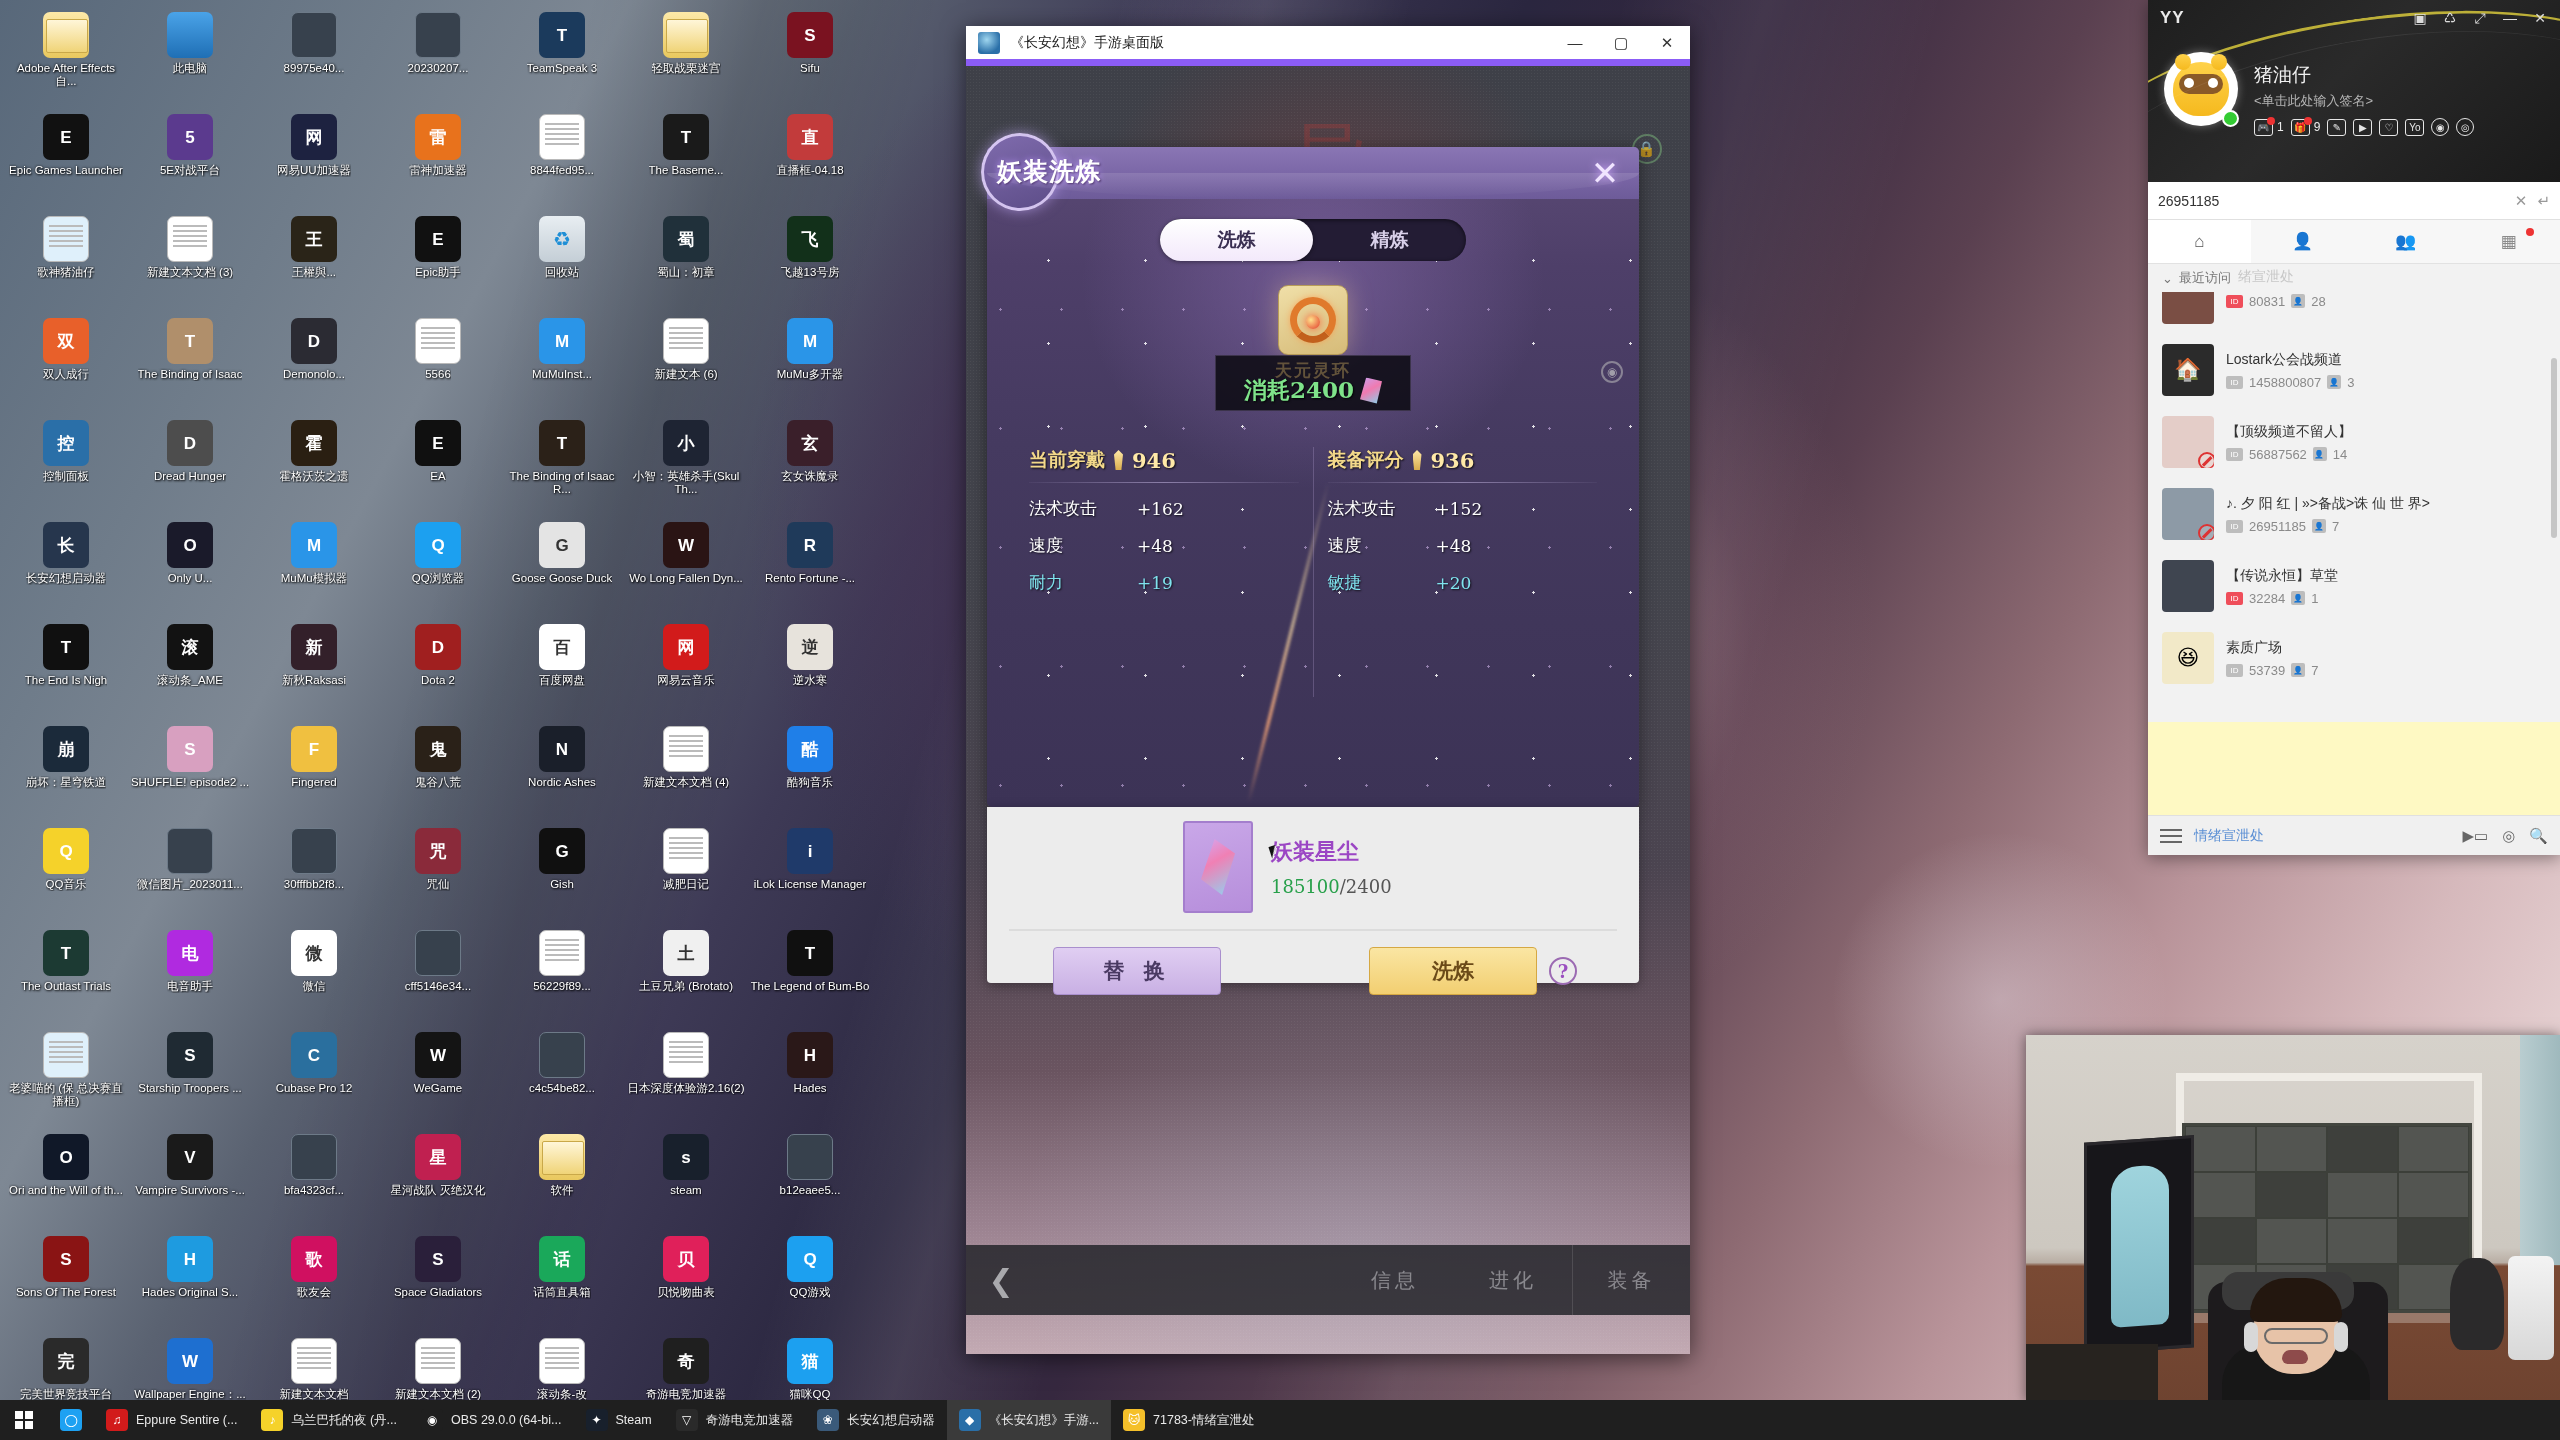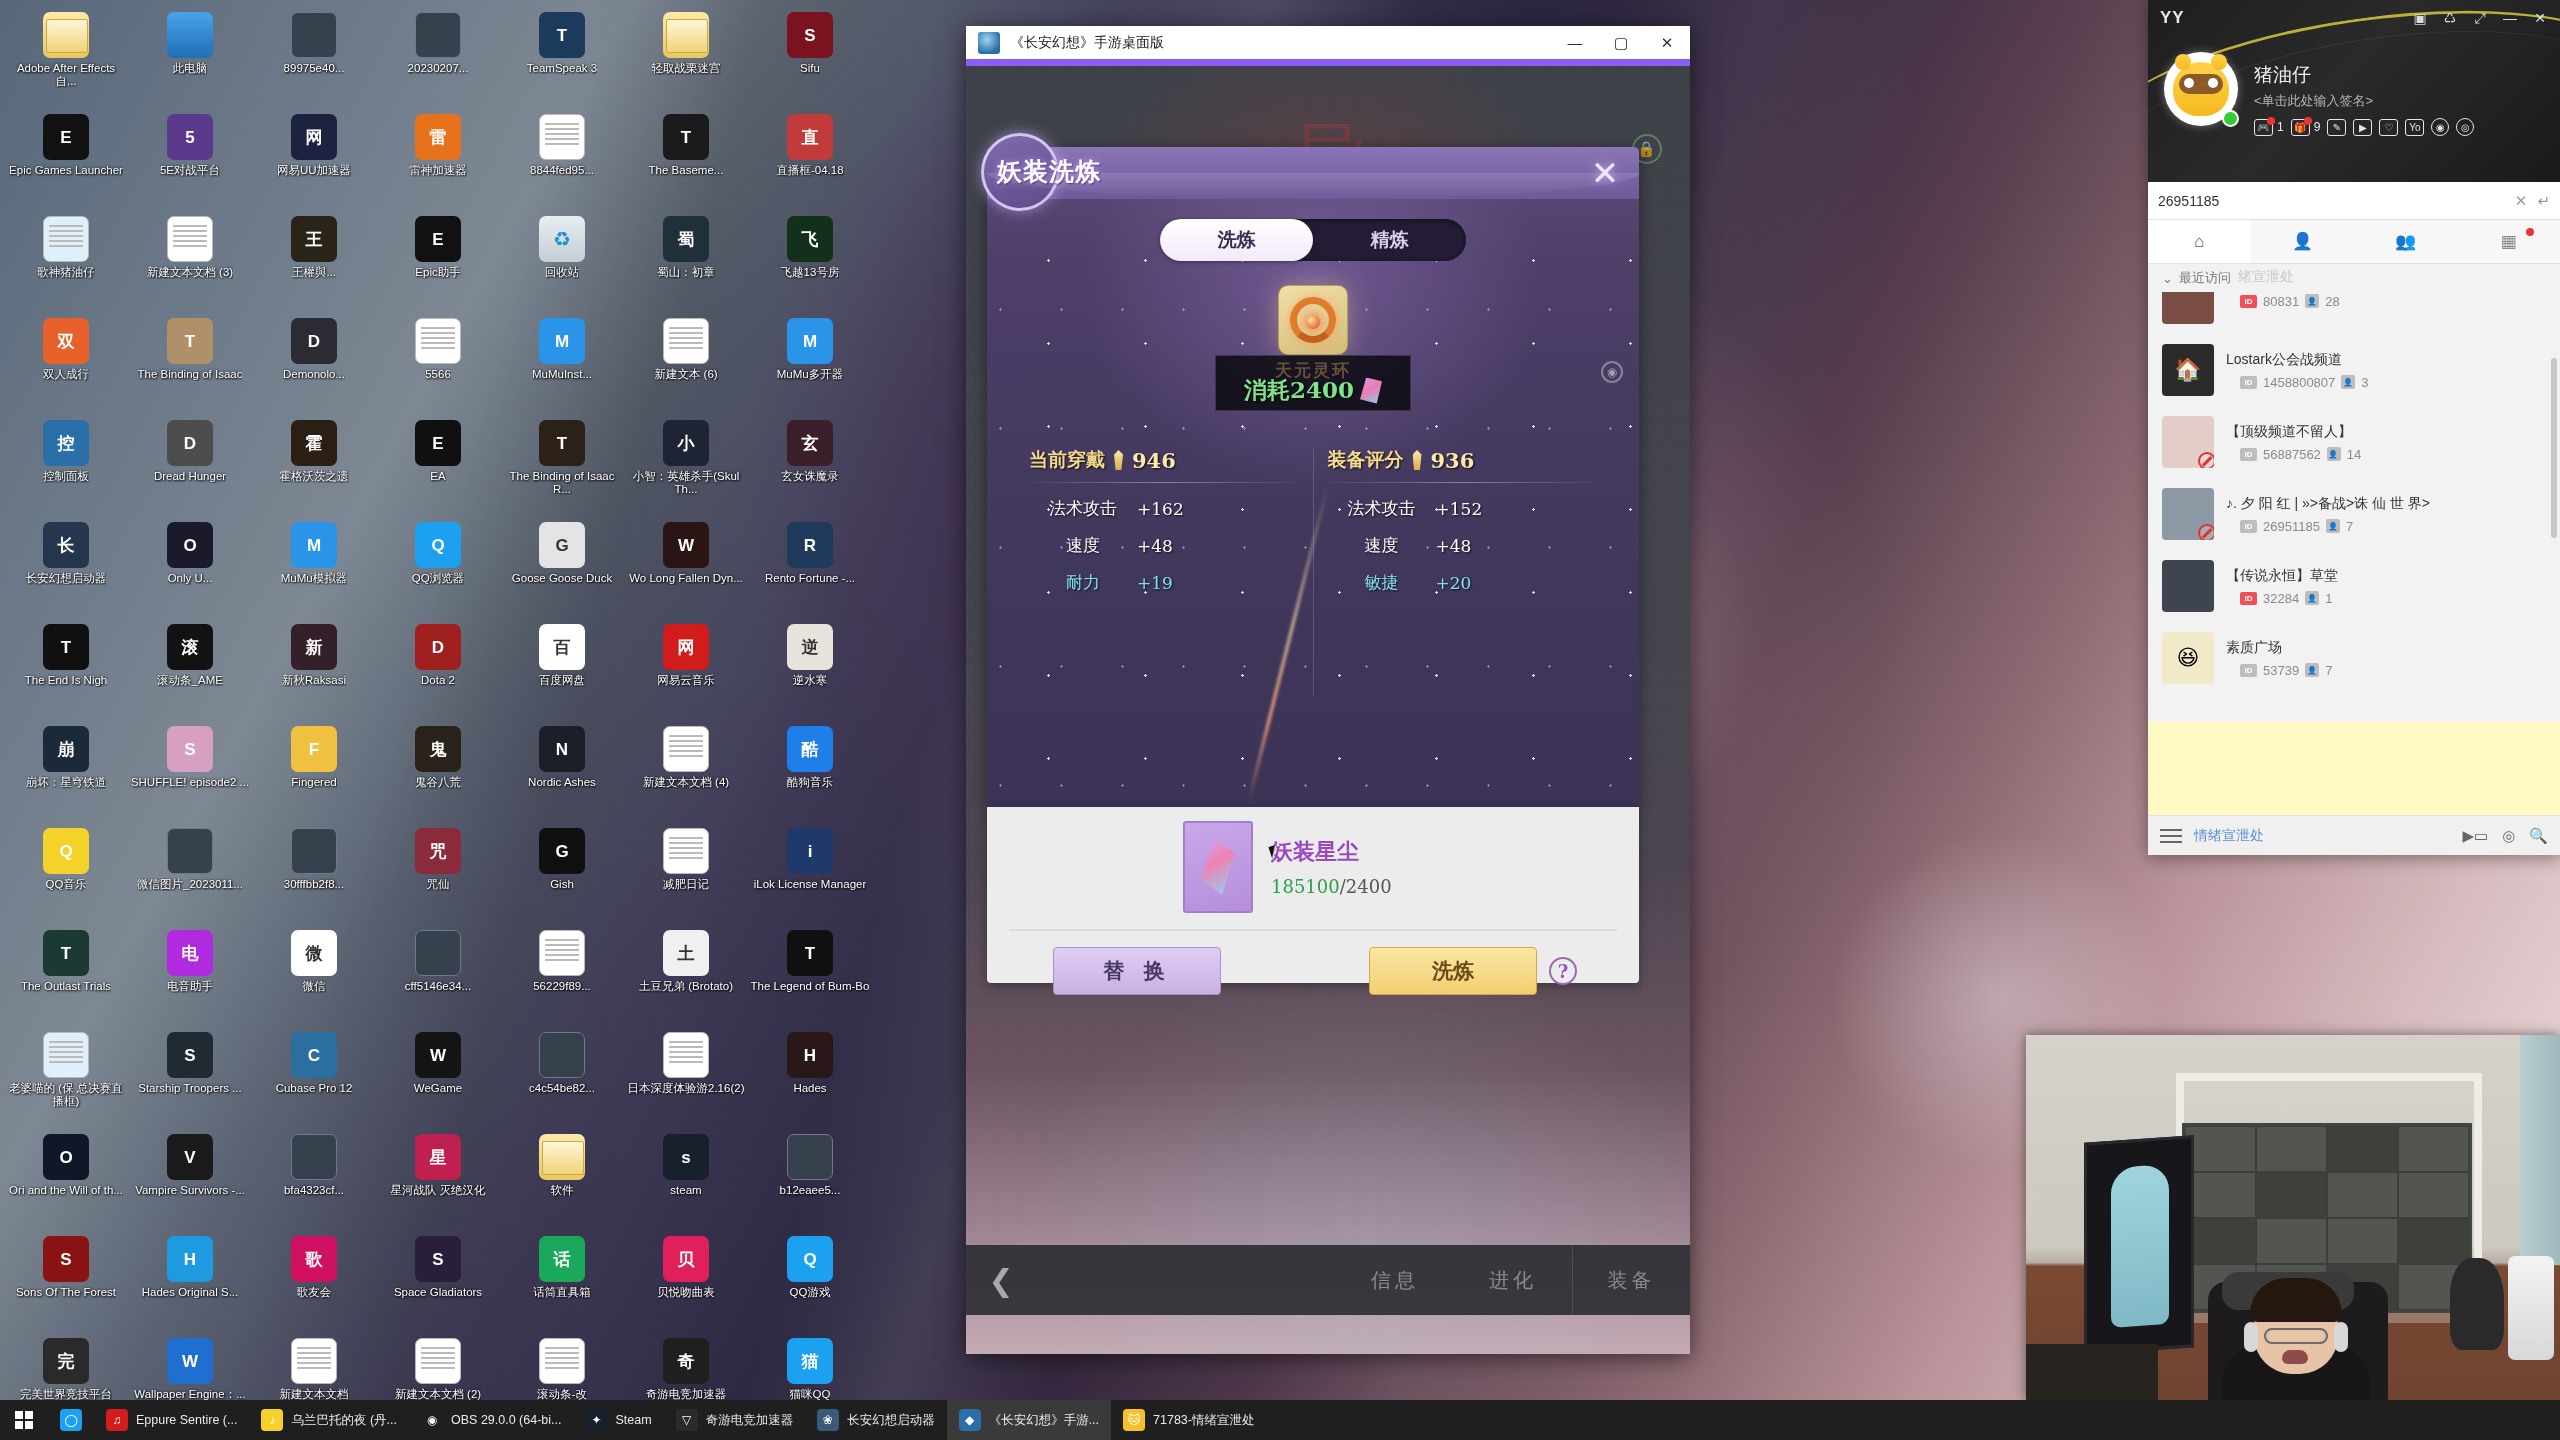--- a/index.html
+++ b/index.html
@@ -277,21 +277,21 @@
     width: 22px; height: 26px;
     background: linear-gradient(150deg, #c9a0f0 0%, #f07ab0 45%, #7fd8f0 100%);
     clip-path: polygon(28% 0%, 100% 14%, 76% 100%, 0% 84%);
     box-shadow: 0 0 7px rgba(220,160,255,0.7);
   }
 
   
   #stats-compare {
     position: absolute; left: 28px; top: 300px;
     width: 596px; height: 250px;
-    display: flex; z-index: 3; text-align: center;
+    display: flex; z-index: 3;
   }
   .stat-col { flex: 1; padding: 0 14px; position: relative; }
   .stat-col + .stat-col { border-left: 1px solid rgba(200,180,230,0.25); }
   .stat-head { display: flex; align-items: center; gap: 9px; }
   .stat-head .ttl {
     font-size: 19px; font-weight: bold; color: #f3d98a;
     font-family: "DejaVu Serif","Liberation Serif", serif;
     text-shadow: 1px 1px 2px rgba(0,0,0,0.8);
   }
   .sword {
@@ -539,21 +539,21 @@
   .yy-ch .ban::after {
     content:""; position:absolute; left:1px; top:6px; width:12px; height:2.5px;
     background:#d33; transform: rotate(-45deg);
   }
   .yy-ch .info { margin-left: 12px; }
   .yy-ch .nm { font-size: 14px; color: #333; white-space: nowrap; overflow: hidden; max-width: 300px; }
   .yy-ch .meta { margin-top: 6px; display: flex; align-items: center; gap: 6px; font-size: 13px; color: #8a8a8a; }
   .idtag {
     display: inline-flex; align-items: center; justify-content: center;
     width: 17px; height: 13px; border-radius: 2px;
-    background: #bdbdbd; color: #fff; font-size: 8px; font-weight: bold; margin-left: 14px;
+    background: #bdbdbd; color: #fff; font-size: 8px; font-weight: normal;
   }
   .idtag.red { background: #ef4e5a; }
   .pertag {
     display: inline-flex; align-items: center; justify-content: center;
     width: 14px; height: 14px; border-radius: 2px;
     background: #bdbdbd; color: #fff; font-size: 9px;
   }
   #yy-scroll {
     position: absolute; right: 3px; top: 66px;
     width: 6px; height: 180px; border-radius: 3px; background: #c6c6c6; cursor: pointer;

